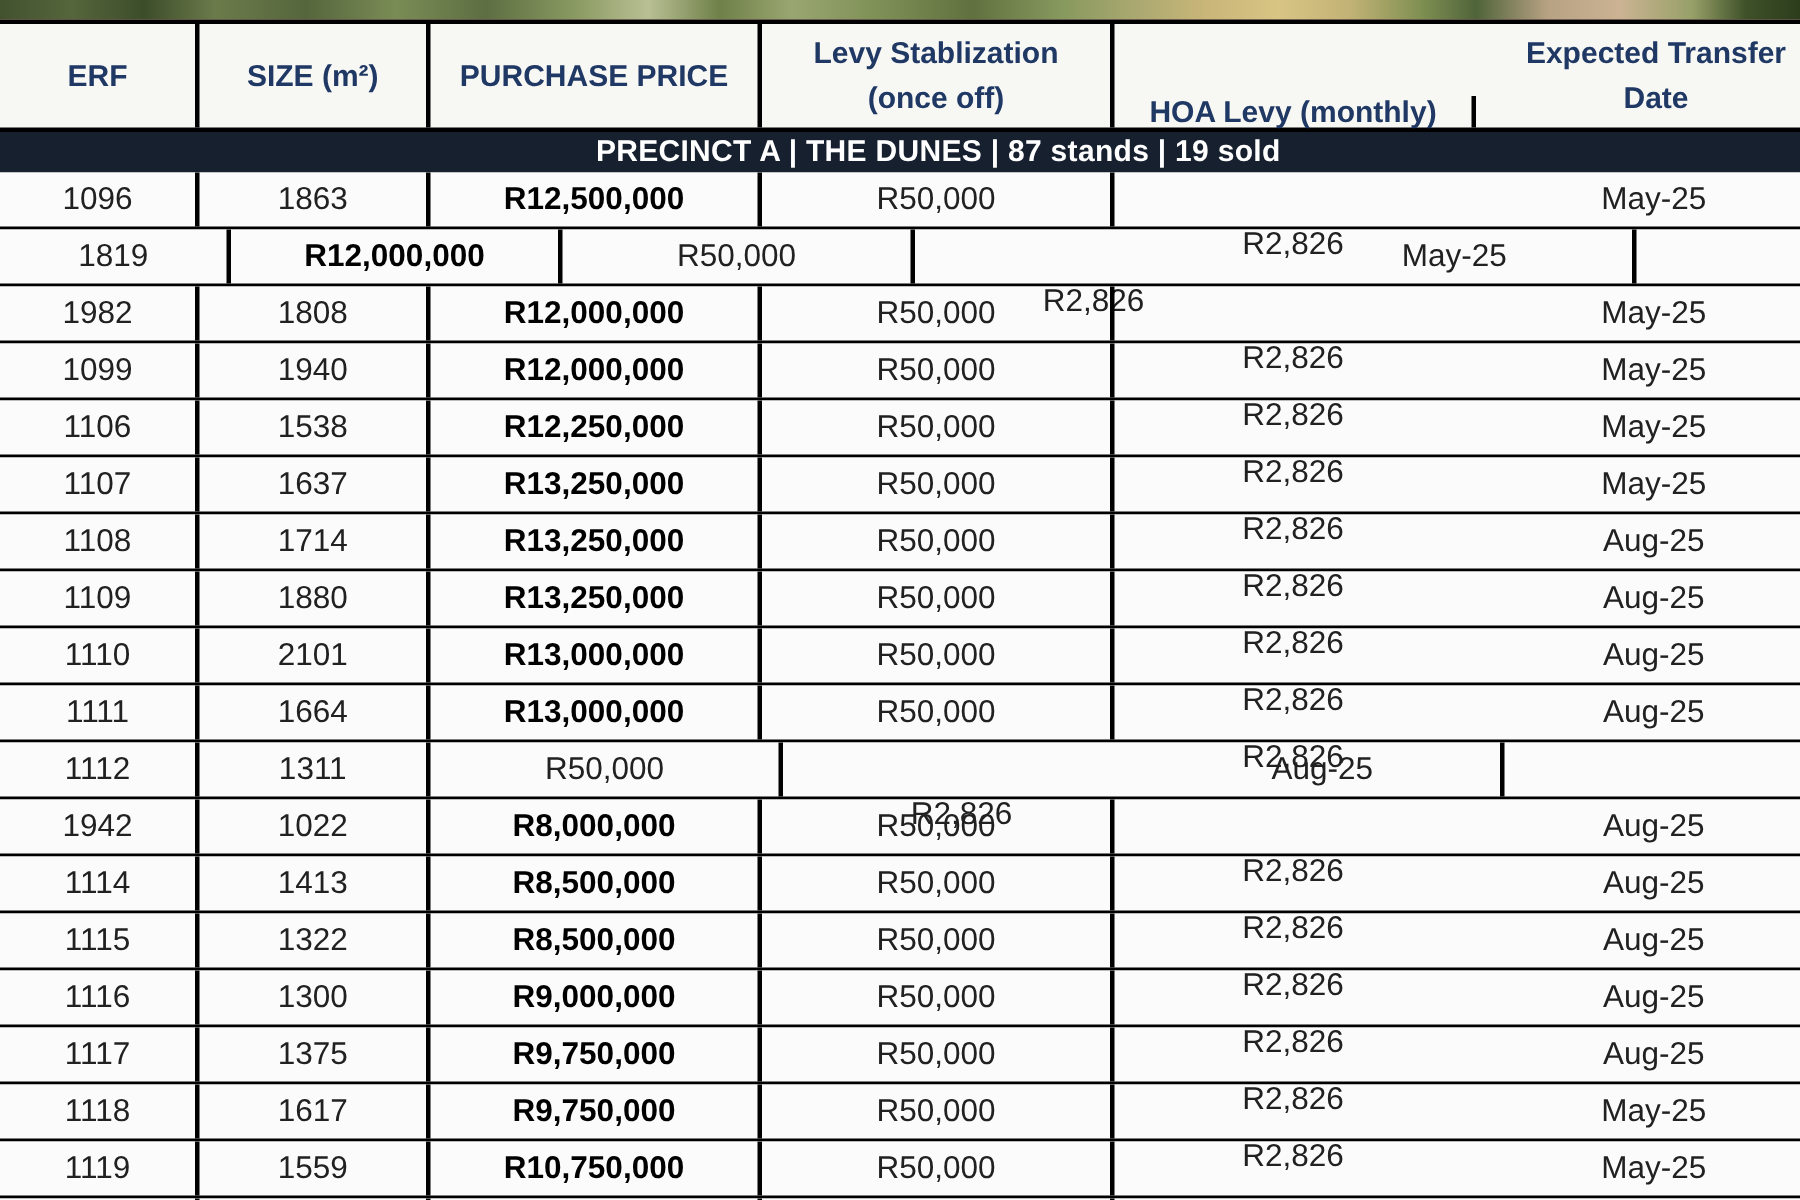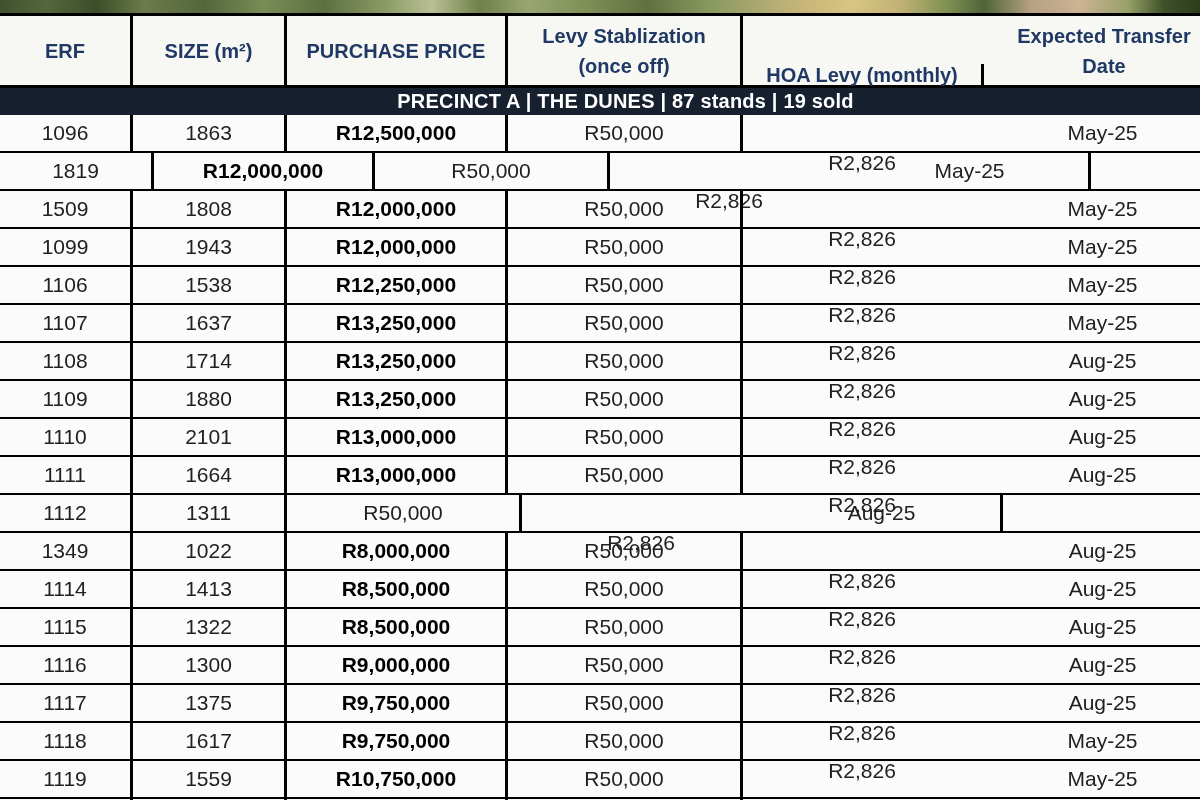--- a/index.html
+++ b/index.html
@@ -130,30 +130,30 @@
           <div class="cell c5">May-25</div>
         </div>
         <div class="row">
           <div class="cell c1">1819</div>
           <div class="cell c2 price">R12,000,000</div>
           <div class="cell c3">R50,000</div>
           <div class="cell c4">R2,826</div>
           <div class="cell c5">May-25</div>
         </div>
         <div class="row">
-          <div class="cell c0">1509</div>
+          <div class="cell c0">1982</div>
           <div class="cell c1">1808</div>
           <div class="cell c2 price">R12,000,000</div>
           <div class="cell c3">R50,000</div>
           <div class="cell c4">R2,826</div>
           <div class="cell c5">May-25</div>
         </div>
         <div class="row">
           <div class="cell c0">1099</div>
-          <div class="cell c1">1943</div>
+          <div class="cell c1">1940</div>
           <div class="cell c2 price">R12,000,000</div>
           <div class="cell c3">R50,000</div>
           <div class="cell c4">R2,826</div>
           <div class="cell c5">May-25</div>
         </div>
         <div class="row">
           <div class="cell c0">1106</div>
           <div class="cell c1">1538</div>
           <div class="cell c2 price">R12,250,000</div>
           <div class="cell c3">R50,000</div>
@@ -201,21 +201,21 @@
           <div class="cell c5">Aug-25</div>
         </div>
         <div class="row">
           <div class="cell c0">1112</div>
           <div class="cell c1">1311</div>
           <div class="cell c3">R50,000</div>
           <div class="cell c4">R2,826</div>
           <div class="cell c5">Aug-25</div>
         </div>
         <div class="row">
-          <div class="cell c0">1349</div>
+          <div class="cell c0">1942</div>
           <div class="cell c1">1022</div>
           <div class="cell c2 price">R8,000,000</div>
           <div class="cell c3">R50,000</div>
           <div class="cell c4">R2,826</div>
           <div class="cell c5">Aug-25</div>
         </div>
         <div class="row">
           <div class="cell c0">1114</div>
           <div class="cell c1">1413</div>
           <div class="cell c2 price">R8,500,000</div>

